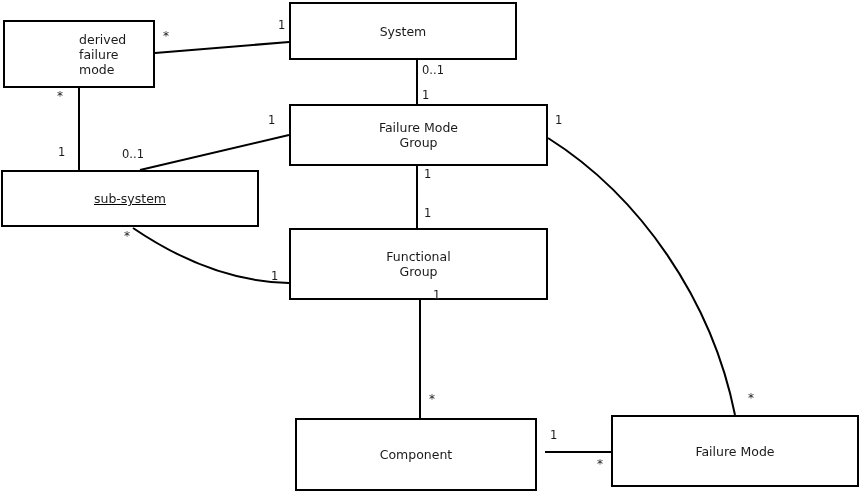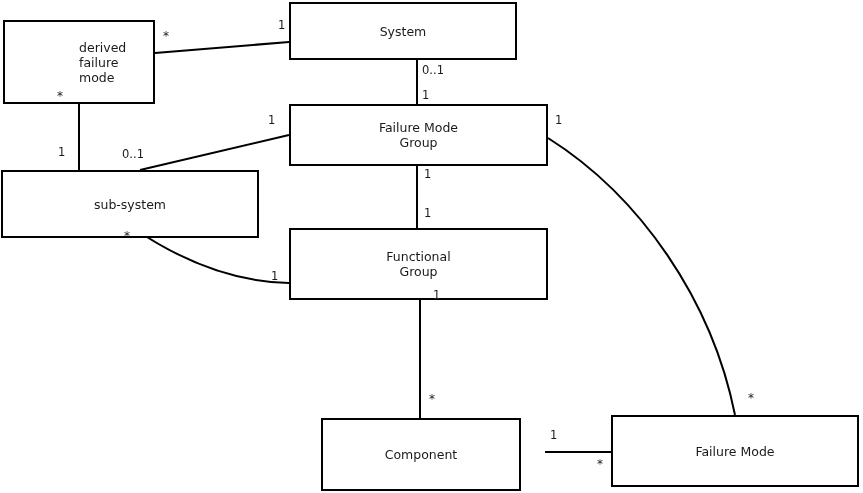--- a/index.html
+++ b/index.html
@@ -87,45 +87,45 @@
 
     <path d="M 133 228 C 186 264 237 282 289 283"></path>
 
     <path d="M 420 285 L 420 418"></path>
 
     <path d="M 545 452 L 585 452 L 611 452"></path>
 
     <path d="M 548 138 C 640 196 712 300 735 415"></path>
   </svg>
 
-  <div class="uml-box label-offset-right" style="left:3px; top:20px; width:152px; height:84px;">
+  <div class="uml-box label-offset-right" style="left:3px; top:20px; width:152px; height:68px;">
     <span class="box-label">derived
 failure
 mode</span>
   </div>
 
   <div class="uml-box" style="left:289px; top:2px; width:228px; height:58px;">
     <span class="box-label">System</span>
   </div>
 
   <div class="uml-box" style="left:289px; top:104px; width:259px; height:62px;">
     <span class="box-label">Failure Mode
 Group</span>
   </div>
 
-  <div class="uml-box" style="left:1px; top:170px; width:258px; height:68px;">
+  <div class="uml-box" style="left:1px; top:170px; width:258px; height:57px;text-decoration:underline;">
     <span class="box-label">sub-system</span>
   </div>
 
   <div class="uml-box" style="left:289px; top:228px; width:259px; height:72px;">
     <span class="box-label">Functional
 Group</span>
   </div>
 
-  <div class="uml-box" style="left:295px; top:418px; width:200px; height:73px;margin-left:26px;">
+  <div class="uml-box" style="left:295px; top:418px; width:242px; height:73px;">
     <span class="box-label">Component</span>
   </div>
 
   <div class="uml-box" style="left:611px; top:415px; width:248px; height:72px;">
     <span class="box-label">Failure Mode</span>
   </div>
 
   <span class="mult-label star" style="left:163px; top:30px;">*</span>
   <span class="mult-label" style="left:278px; top:19px;">1</span>
   <span class="mult-label star" style="left:57px; top:90px;">*</span>

